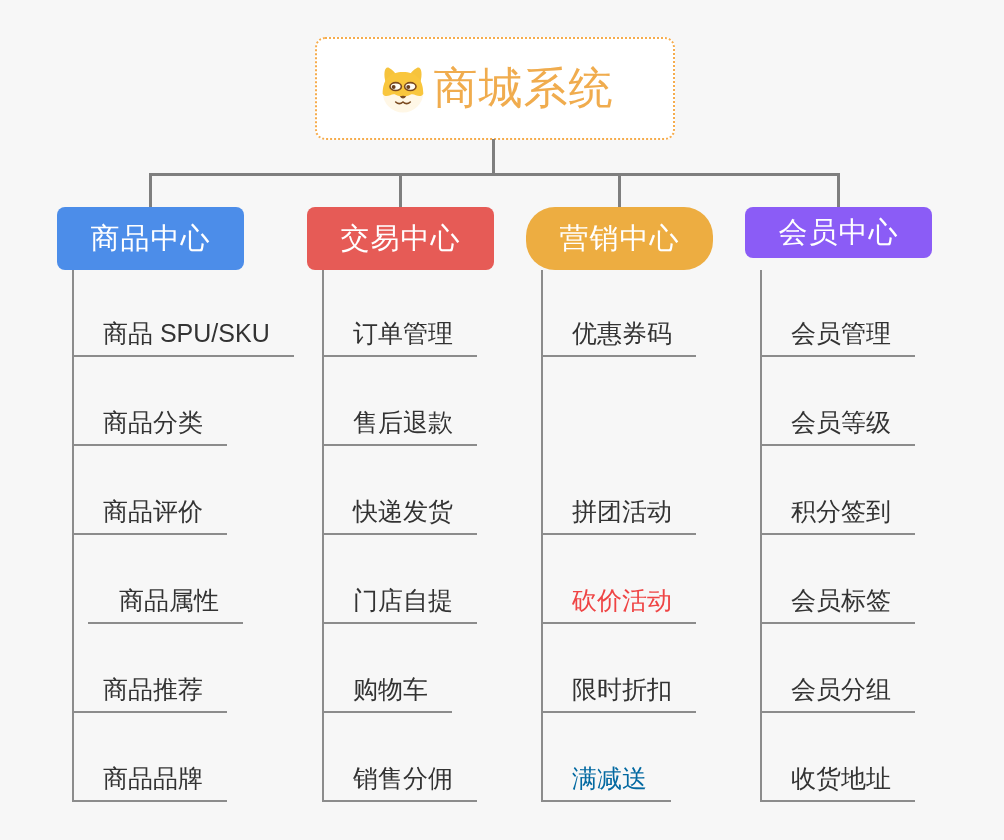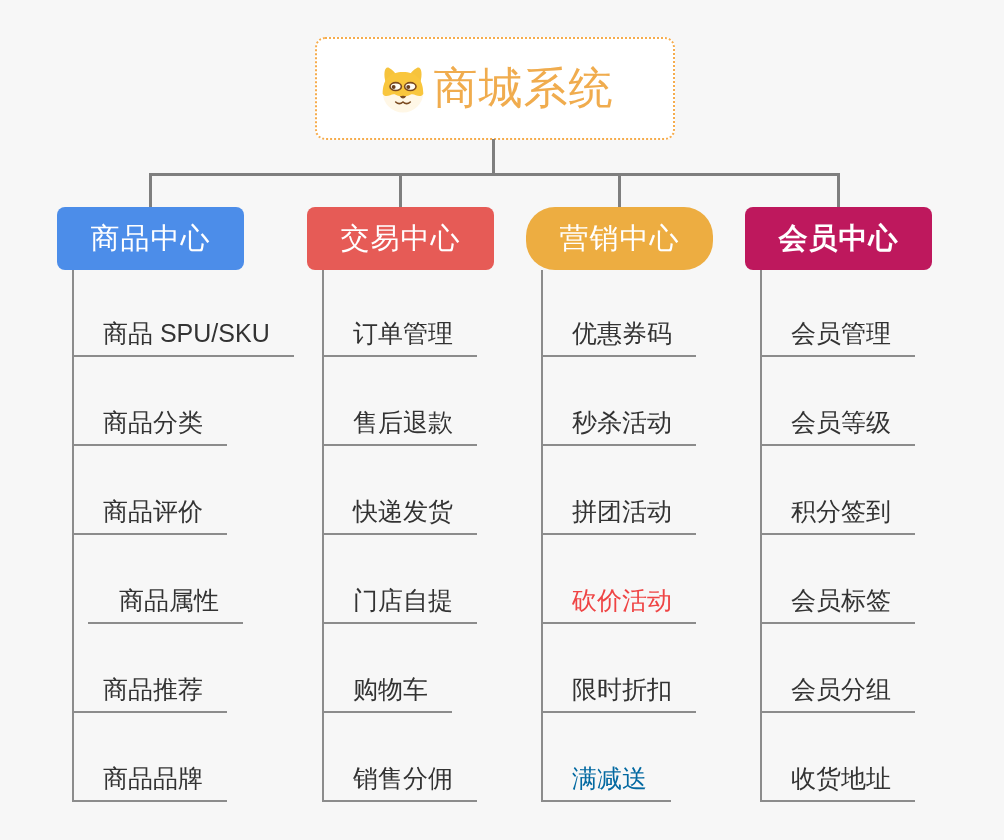--- a/index.html
+++ b/index.html
@@ -95,26 +95,25 @@
     <div class="leaf" style="left: 322px; top: 406px; border-bottom-color: rgb(140, 140, 140); color: rgb(51, 51, 51);">售后退款</div>
     <div class="leaf" style="left: 322px; top: 495px; border-bottom-color: rgb(140, 140, 140); color: rgb(51, 51, 51);">快递发货</div>
     <div class="leaf" style="left: 322px; top: 584px; border-bottom-color: rgb(140, 140, 140); color: rgb(51, 51, 51);">门店自提</div>
     <div class="leaf" style="left: 322px; top: 673px; border-bottom-color: rgb(140, 140, 140); color: rgb(51, 51, 51);">购物车</div>
     <div class="leaf" style="left: 322px; top: 762px; border-bottom-color: rgb(140, 140, 140); color: rgb(51, 51, 51);">销售分佣</div>
     <div class="branch-box" style="left: 526px; top: 207px; width: 187px; height: 63px; background: rgb(237, 173, 65); border-radius: 29px;">
       <span class="branch-label">营销中心</span>
     </div>
     <div class="line" style="left: 541px; top: 270px; width: 2px; height: 532px; background: rgb(140, 140, 140);"></div>
     <div class="leaf" style="left: 541px; top: 317px; border-bottom-color: rgb(140, 140, 140); color: rgb(51, 51, 51);">优惠券码</div>
-    <div class="leaf" style="left: 541px; top: 406px; border-bottom-color: rgb(140, 140, 140); color: rgb(51, 51, 51);">秒杀活动</div>
     <div class="leaf" style="left: 541px; top: 495px; border-bottom-color: rgb(140, 140, 140); color: rgb(51, 51, 51);">拼团活动</div>
     <div class="leaf" style="left: 541px; top: 584px; border-bottom-color: rgb(140, 140, 140); color: #ef4444;">砍价活动</div>
     <div class="leaf" style="left: 541px; top: 673px; border-bottom-color: rgb(140, 140, 140); color: rgb(51, 51, 51);">限时折扣</div>
     <div class="leaf" style="left: 541px; top: 762px; border-bottom-color: rgb(140, 140, 140); color: #0369a1;">满减送</div>
-    <div class="branch-box" style="left: 745px; top: 207px; width: 187px; height: 63px; background: #be185d; font-weight: bold;">
+    <div class="branch-box" style="left: 745px; top: 207px; width: 187px; height: 51px; background: #8b5cf6;">
       <span class="branch-label">会员中心</span>
     </div>
     <div class="line" style="left: 760px; top: 270px; width: 2px; height: 532px; background: rgb(140, 140, 140);"></div>
     <div class="leaf" style="left: 760px; top: 317px; border-bottom-color: rgb(140, 140, 140); color: rgb(51, 51, 51);">会员管理</div>
     <div class="leaf" style="left: 760px; top: 406px; border-bottom-color: rgb(140, 140, 140); color: rgb(51, 51, 51);">会员等级</div>
     <div class="leaf" style="left: 760px; top: 495px; border-bottom-color: rgb(140, 140, 140); color: rgb(51, 51, 51);">积分签到</div>
     <div class="leaf" style="left: 760px; top: 584px; border-bottom-color: rgb(140, 140, 140); color: rgb(51, 51, 51);">会员标签</div>
     <div class="leaf" style="left: 760px; top: 762px; border-bottom-color: rgb(140, 140, 140); color: rgb(51, 51, 51);">收货地址</div>
     <div class="leaf" style="left: 760px; top: 673px; border-bottom-color: rgb(140, 140, 140); color: rgb(51, 51, 51);">会员分组</div>
   </div>

